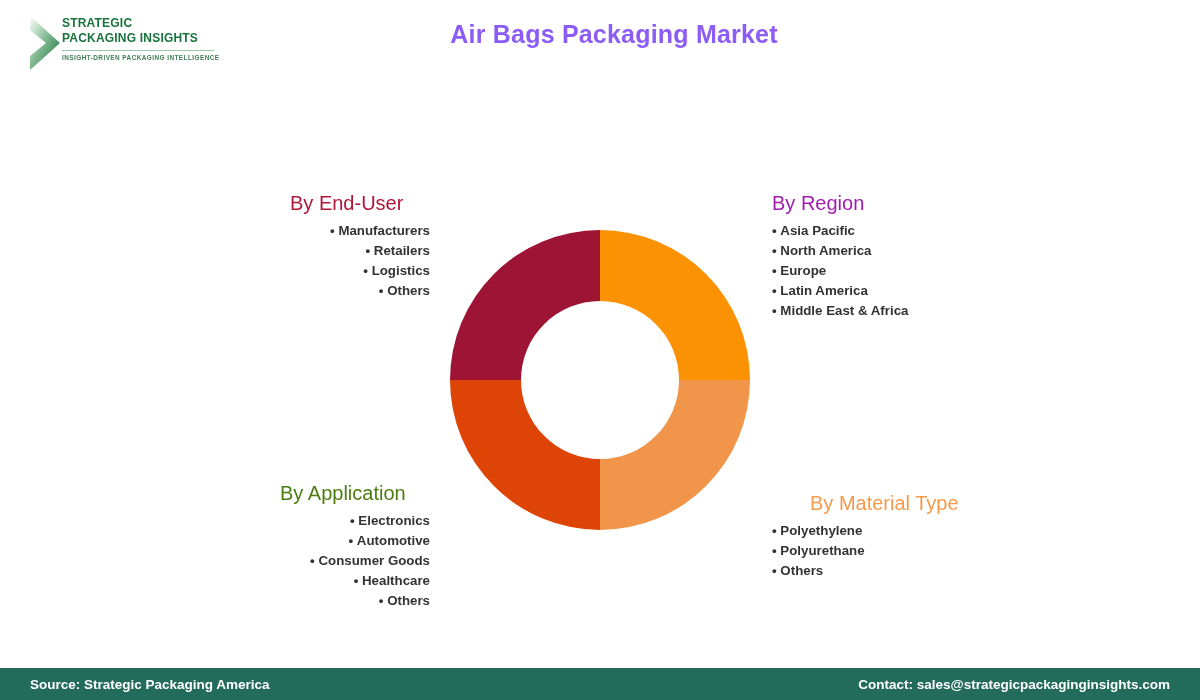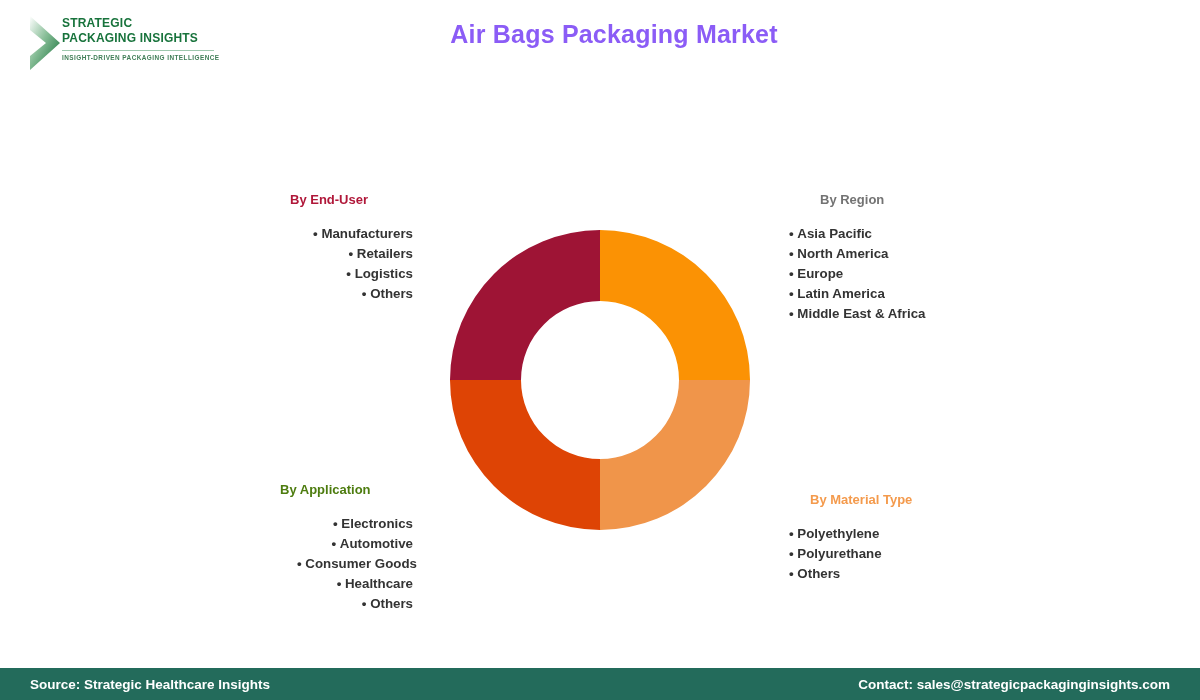--- a/index.html
+++ b/index.html
@@ -77,28 +77,28 @@
     top: 230px;
     width: 300px;
     height: 300px;
   }
 
   
   .seg {
     position: absolute;
   }
   .seg-title {
-    font-size: 13px;
-    font-weight: bold;
+    font-size: 20px;
+    font-weight: normal;
     margin-bottom: 6px;
     white-space: nowrap;
   }
   .seg-list {
     list-style: none;
-    margin: 17px;
+    margin: 0;
     padding: 0;
   }
   .seg-list li {
     font-size: 13.3px;
     font-weight: bold;
     color: #333333;
     line-height: 20px;
     white-space: nowrap;
   }
   .seg-list li::before {
@@ -176,21 +176,21 @@
   <div class="seg-title" style="color: rgb(176, 23, 57);">By End-User</div>
   <ul class="seg-list">
     <li>Manufacturers</li>
     <li>Retailers</li>
     <li>Logistics</li>
     <li>Others</li>
   </ul>
 </div>
 
 <div class="seg seg-right" id="seg-region">
-  <div class="seg-title" style="color: #737373; margin-left: 48px;">By Region</div>
+  <div class="seg-title" style="color: #a21caf;">By Region</div>
   <ul class="seg-list">
     <li>Asia Pacific</li>
     <li>North America</li>
     <li>Europe</li>
     <li>Latin America</li>
     <li>Middle East &amp; Africa</li>
   </ul>
 </div>
 
 <div class="seg seg-left" id="seg-application">
@@ -207,15 +207,15 @@
 <div class="seg seg-right" id="seg-material">
   <div class="seg-title" style="color: rgb(244, 154, 76); margin-left: 38px;">By Material Type</div>
   <ul class="seg-list">
     <li>Polyethylene</li>
     <li>Polyurethane</li>
     <li>Others</li>
   </ul>
 </div>
 
 <div class="footer" style="background: rgb(35, 107, 91);">
-  <div>Source: Strategic Healthcare Insights</div>
+  <div>Source: Strategic Packaging America</div>
   <div>Contact: sales@strategicpackaginginsights.com</div>
 </div>
 
 </body></html>

